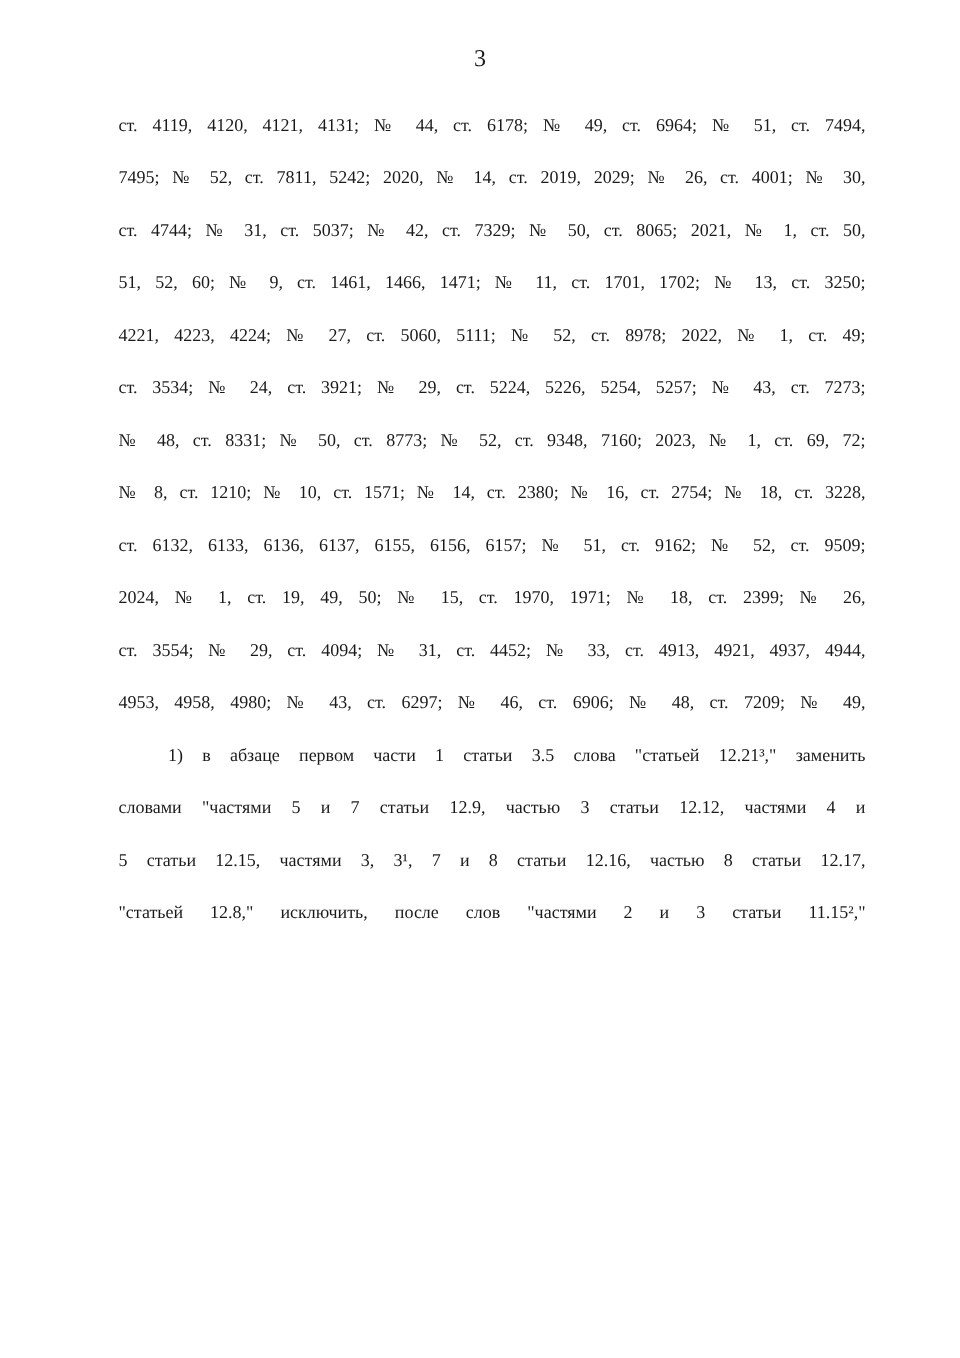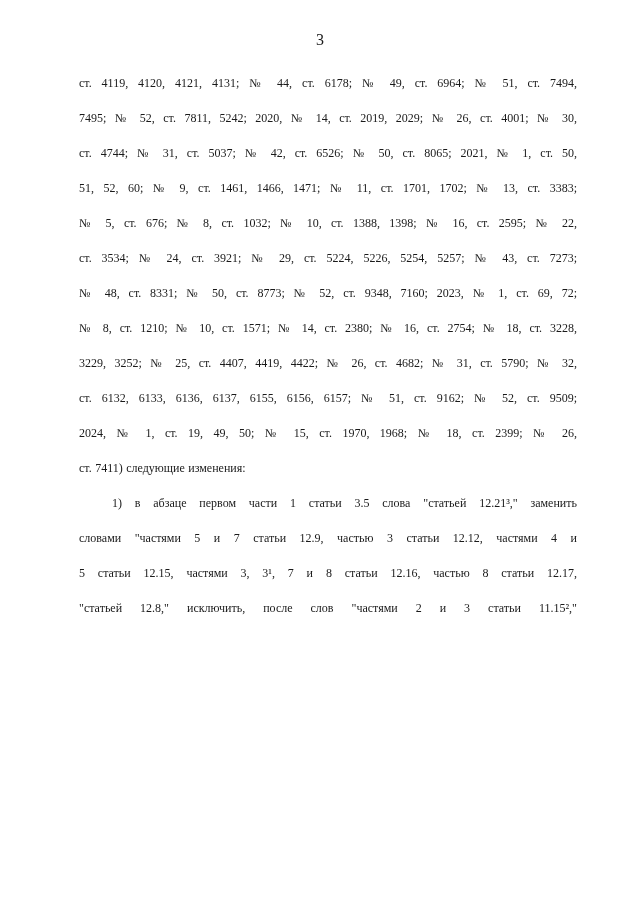--- a/index.html
+++ b/index.html
@@ -45,28 +45,28 @@
   }
 </style>
 </head>
 <body>
 
 <div class="page">
   <div class="pageno">3</div>
   <div class="doc-body">
     <div class="line j">ст. 4119, 4120, 4121, 4131; № 44, ст. 6178; № 49, ст. 6964; № 51, ст. 7494,</div>
     <div class="line j">7495; № 52, ст. 7811, 5242; 2020, № 14, ст. 2019, 2029; № 26, ст. 4001; № 30,</div>
-    <div class="line j">ст. 4744; № 31, ст. 5037; № 42, ст. 6526; № 50, ст. 8065; 2021, № 1, ст. 50,</div>
-    <div class="line j">51, 52, 60; № 9, ст. 1461, 1466, 1471; № 11, ст. 1701, 1702; № 13, ст. 3383;</div>
-    <div class="line j">№ 5, ст. 676; № 8, ст. 1032; № 10, ст. 1388, 1398; № 16, ст. 2595; № 22,</div>
+    <div class="line j">ст. 4744; № 31, ст. 5037; № 42, ст. 7329; № 50, ст. 8065; 2021, № 1, ст. 50,</div>
+    <div class="line j">51, 52, 60; № 9, ст. 1461, 1466, 1471; № 11, ст. 1701, 1702; № 13, ст. 3250;</div>
+    <div class="line j">4221, 4223, 4224; № 27, ст. 5060, 5111; № 52, ст. 8978; 2022, № 1, ст. 49;</div>
     <div class="line j">ст. 3534; № 24, ст. 3921; № 29, ст. 5224, 5226, 5254, 5257; № 43, ст. 7273;</div>
     <div class="line j">№ 48, ст. 8331; № 50, ст. 8773; № 52, ст. 9348, 7160; 2023, № 1, ст. 69, 72;</div>
     <div class="line j">№ 8, ст. 1210; № 10, ст. 1571; № 14, ст. 2380; № 16, ст. 2754; № 18, ст. 3228,</div>
-    <div class="line j">3229, 3252; № 25, ст. 4407, 4419, 4422; № 26, ст. 4682; № 31, ст. 5790; № 32,</div>
     <div class="line j">ст. 6132, 6133, 6136, 6137, 6155, 6156, 6157; № 51, ст. 9162; № 52, ст. 9509;</div>
-    <div class="line j">2024, № 1, ст. 19, 49, 50; № 15, ст. 1970, 1968; № 18, ст. 2399; № 26,</div>
-    <div class="line">ст. 7411) следующие изменения:</div>
+    <div class="line j">2024, № 1, ст. 19, 49, 50; № 15, ст. 1970, 1971; № 18, ст. 2399; № 26,</div>
+    <div class="line j">ст. 3554; № 29, ст. 4094; № 31, ст. 4452; № 33, ст. 4913, 4921, 4937, 4944,</div>
+    <div class="line j">4953, 4958, 4980; № 43, ст. 6297; № 46, ст. 6906; № 48, ст. 7209; № 49,</div>
     <div class="line j indent">1) в абзаце первом части 1 статьи 3.5 слова "статьей 12.21³," заменить</div>
     <div class="line j">словами "частями 5 и 7 статьи 12.9, частью 3 статьи 12.12, частями 4 и</div>
     <div class="line j">5 статьи 12.15, частями 3, 3¹, 7 и 8 статьи 12.16, частью 8 статьи 12.17,</div>
     <div class="line j">"статьей 12.8," исключить, после слов "частями 2 и 3 статьи 11.15²,"</div>
   </div>
 </div>
 
 </body></html>

